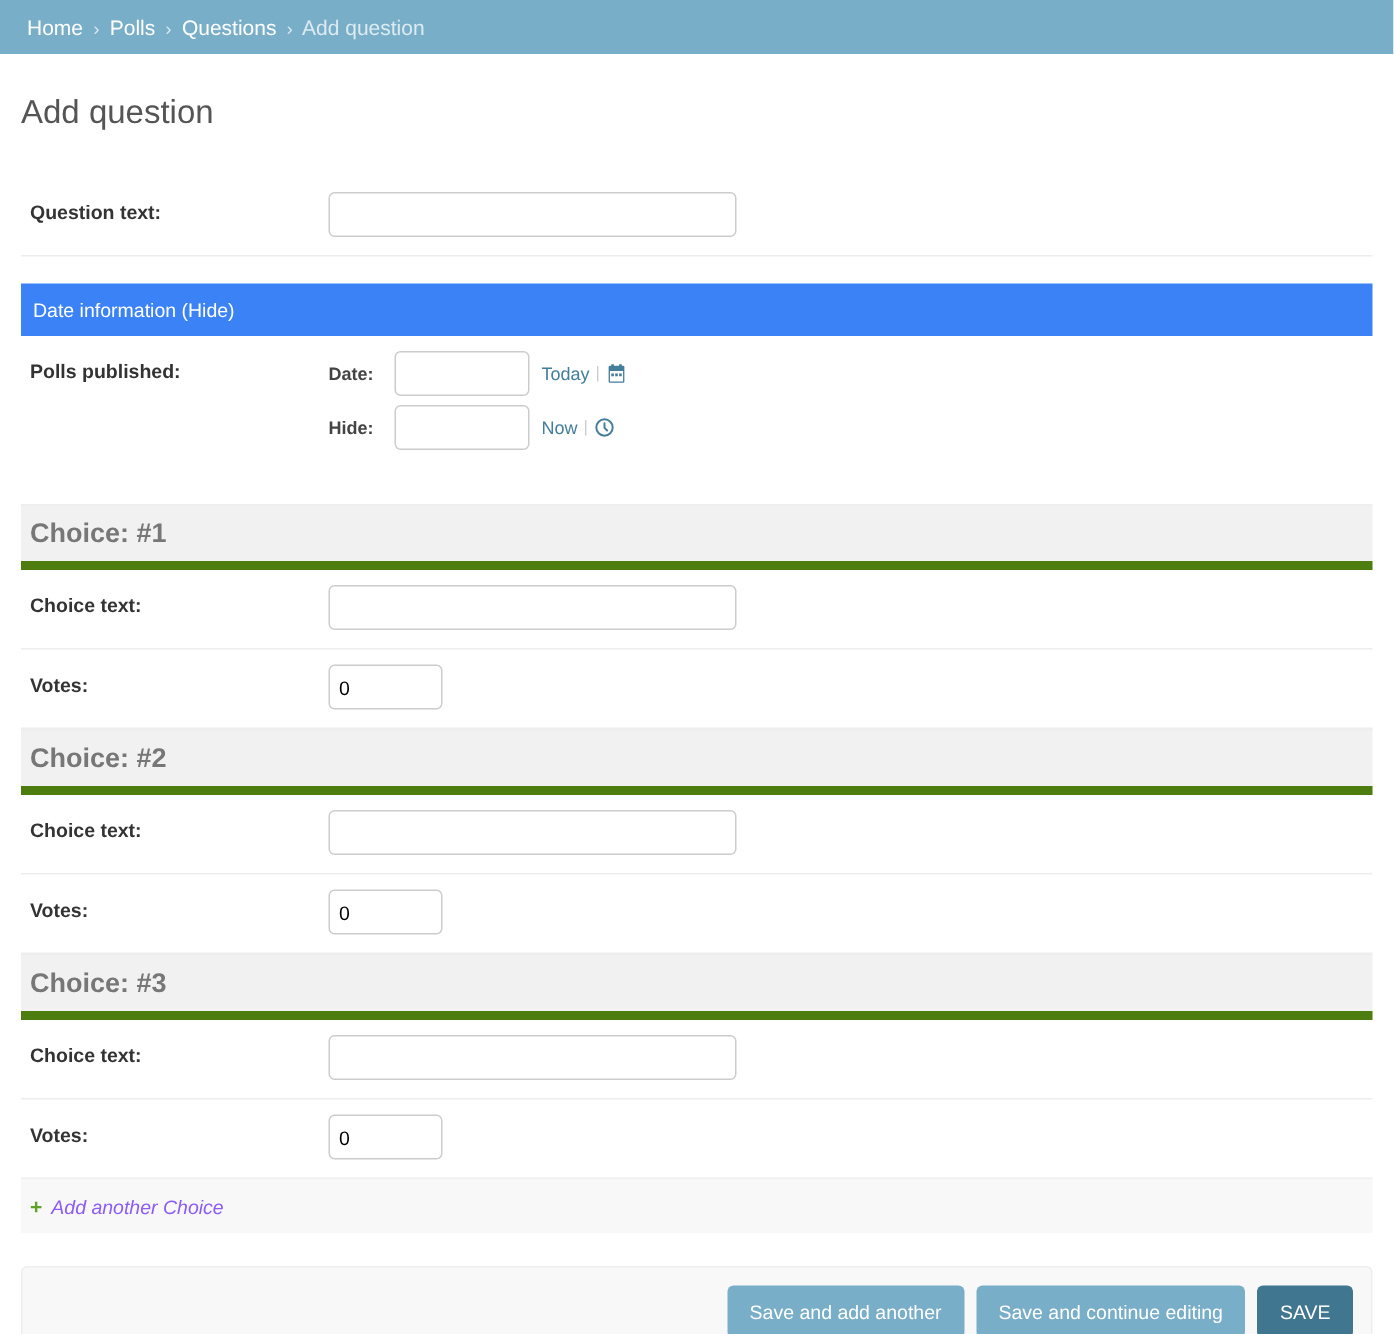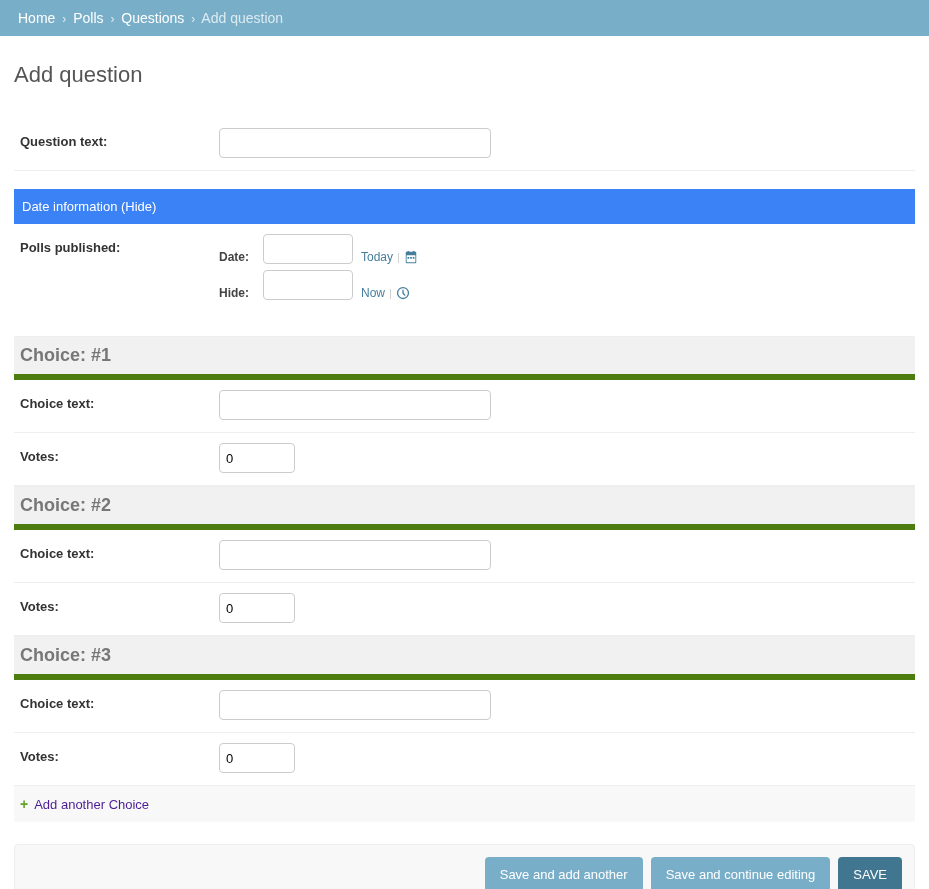--- a/index.html
+++ b/index.html
@@ -82,21 +82,21 @@
   .module { margin-top:18px; }
   .module .module-header {
     background:#3b82f6;
     color:#fff;
     font-size:13px;
     padding:10px 8px;
   }
   .module .module-header .hide-link { color:#fff; }
   .module .module-body { padding:0 0 8px 0; }
 
-  .dt-row { display:flex; align-items:flex-end; margin-bottom:6px; }
+  .dt-row { display:flex; align-items:center; margin-bottom:6px; }
   .dt-row .sub-label { width:44px; font-weight:700; font-size:12px; color:#444; }
   .dt-shortcut { font-size:12px; color:#447e9b; margin-left:8px; display:inline-flex; align-items:center; }
   .dt-pipe { color:#ccc; padding:0 4px; font-size:11px; }
   .dt-icon { display:inline-flex; }
   .dt-icon svg { width:14px; height:14px; fill:#447e9b; }
 
   
   .choices-module { margin-top:10px; }
   .choices-header {
     background:#79aec8;
@@ -115,21 +115,21 @@
     color:#777;
     font-size:18px;
     font-weight:700;
     padding:8px 6px;
   }
   .add-row {
     background:#f8f8f8;
     padding:10px 6px;
   }
   .add-row .plus { color:#5fa225; font-weight:700; margin-right:6px; }
-  .add-row a { color:#4c1d95; font-size:13px; }
+  .add-row a { color:#8b5cf6; font-size:13px;font-style:italic; }
 
   
   .submit-row {
     background:#f8f8f8;
     border:1px solid #eee;
     border-radius:4px;
     margin-top:22px;
     padding:12px;
     display:flex;
     justify-content:flex-end;

